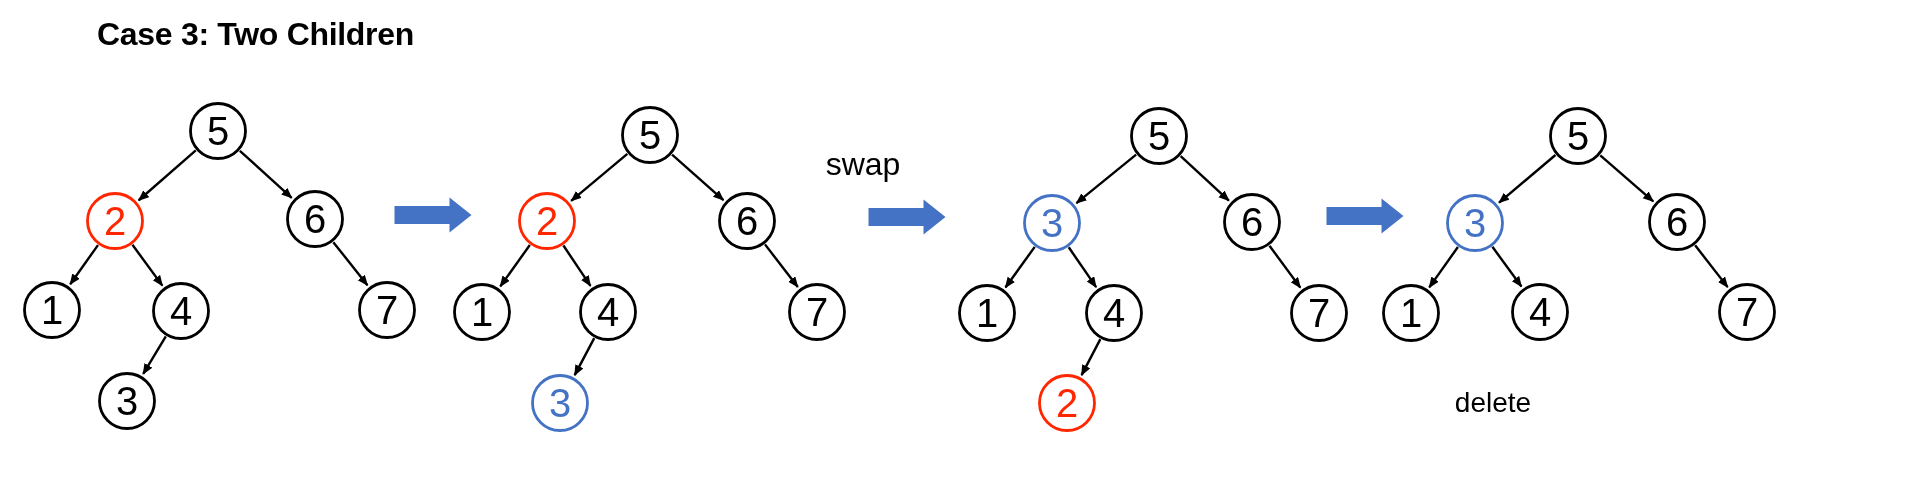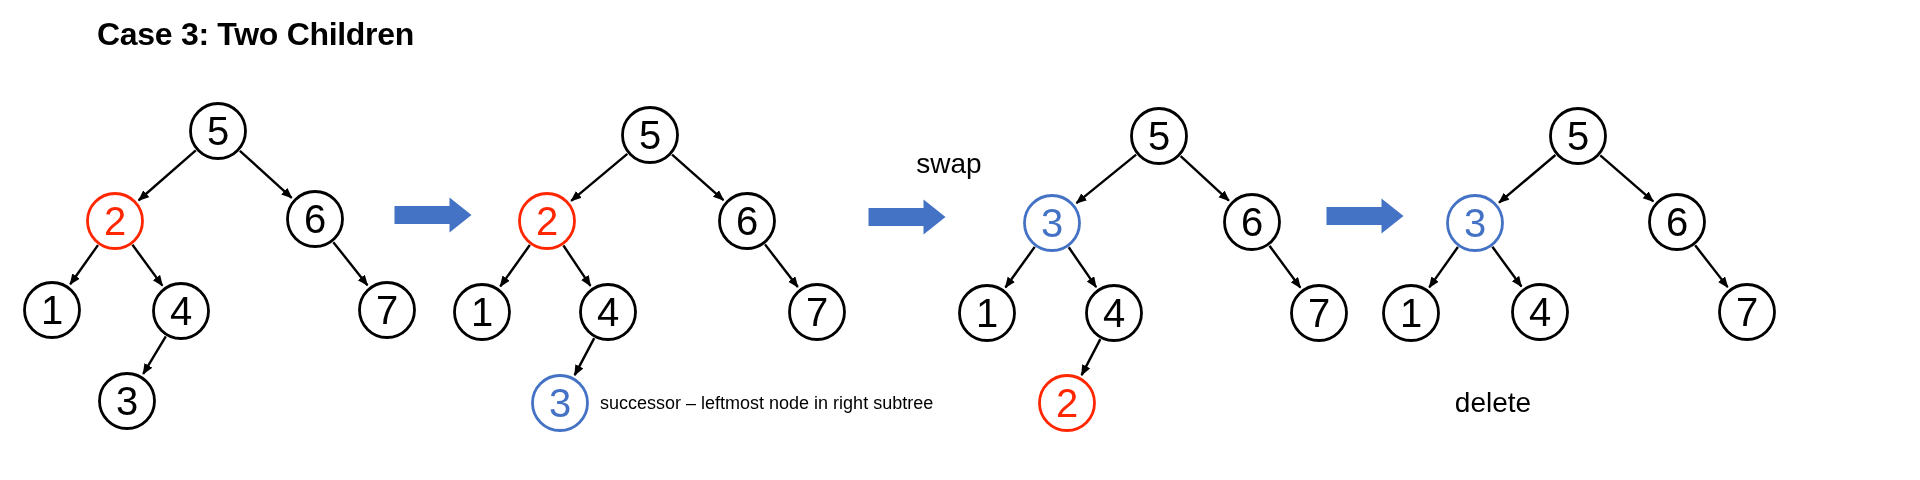--- a/index.html
+++ b/index.html
@@ -28,24 +28,24 @@
   #diagram {
     position: absolute;
     left: 0;
     top: 0;
   }
   .annotation {
     position: absolute;
     white-space: nowrap;
   }
   .annotation.swap {
-    left: 949px;
+    left: 863px;
     top: 164px;
     transform: translate(-50%, -50%);
-    font-size: 28px;
+    font-size: 32px;
   }
   .annotation.successor {
     left: 600px;
     top: 403px;
     transform: translateY(-50%);
     font-size: 18px;
   }
   .annotation.delete {
     left: 1493px;
     top: 403px;
@@ -155,16 +155,15 @@
         <circle cx="1747" cy="312" r="27.5" fill="#FFFFFF" stroke="#000000" stroke-width="2.8"></circle>
         <text x="1747" y="326" text-anchor="middle" fill="#000000" class="node-label">7</text>
       </g>
       <polygon points="394.5,206 449.5,206 449.5,197.5 471.5,215 449.5,232.5 449.5,224 394.5,224" fill="#4472C4"></polygon>
       <polygon points="868.5,208 923.5,208 923.5,199.5 945.5,217 923.5,234.5 923.5,226 868.5,226" fill="#4472C4"></polygon>
       <polygon points="1326.5,207 1381.5,207 1381.5,198.5 1403.5,216 1381.5,233.5 1381.5,225 1326.5,225" fill="#4472C4"></polygon>
     </svg>
 
   <div class="annotation swap">swap</div>
 
-  <div class="annotation successor">successor – leftmost node in right subtree</div>
 
   <div class="annotation delete">delete</div>
 </div>
 
 </body></html>

